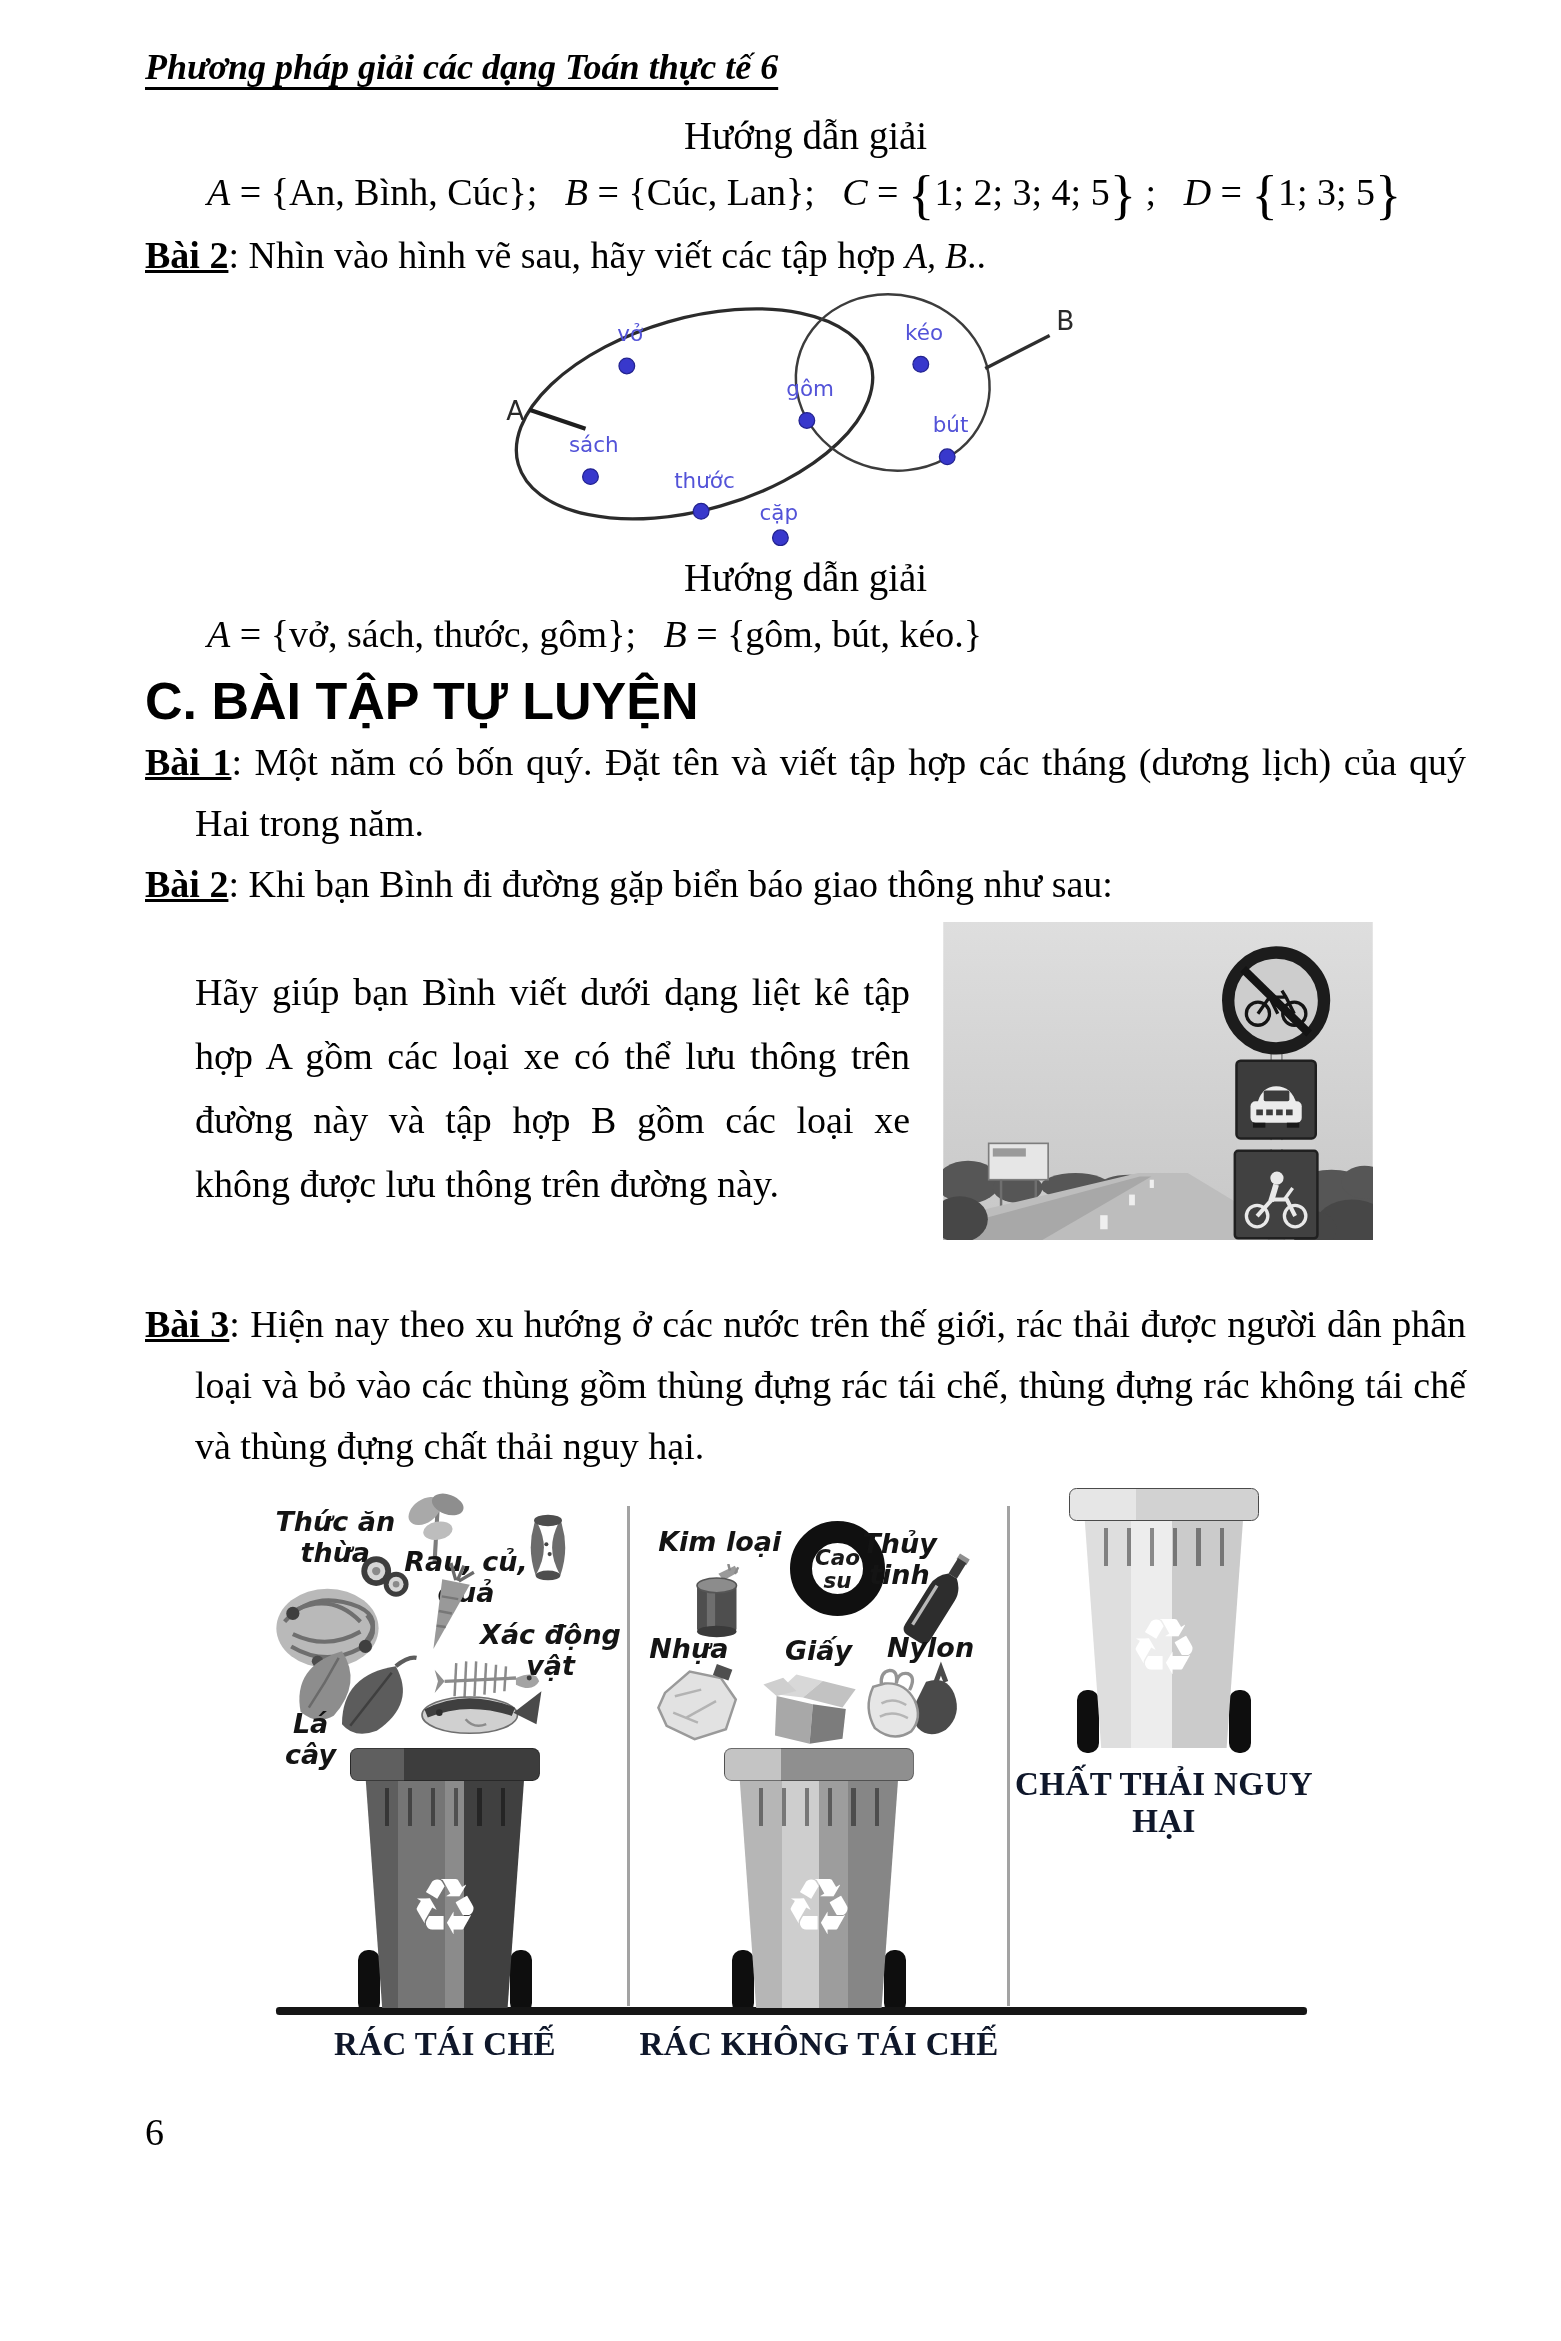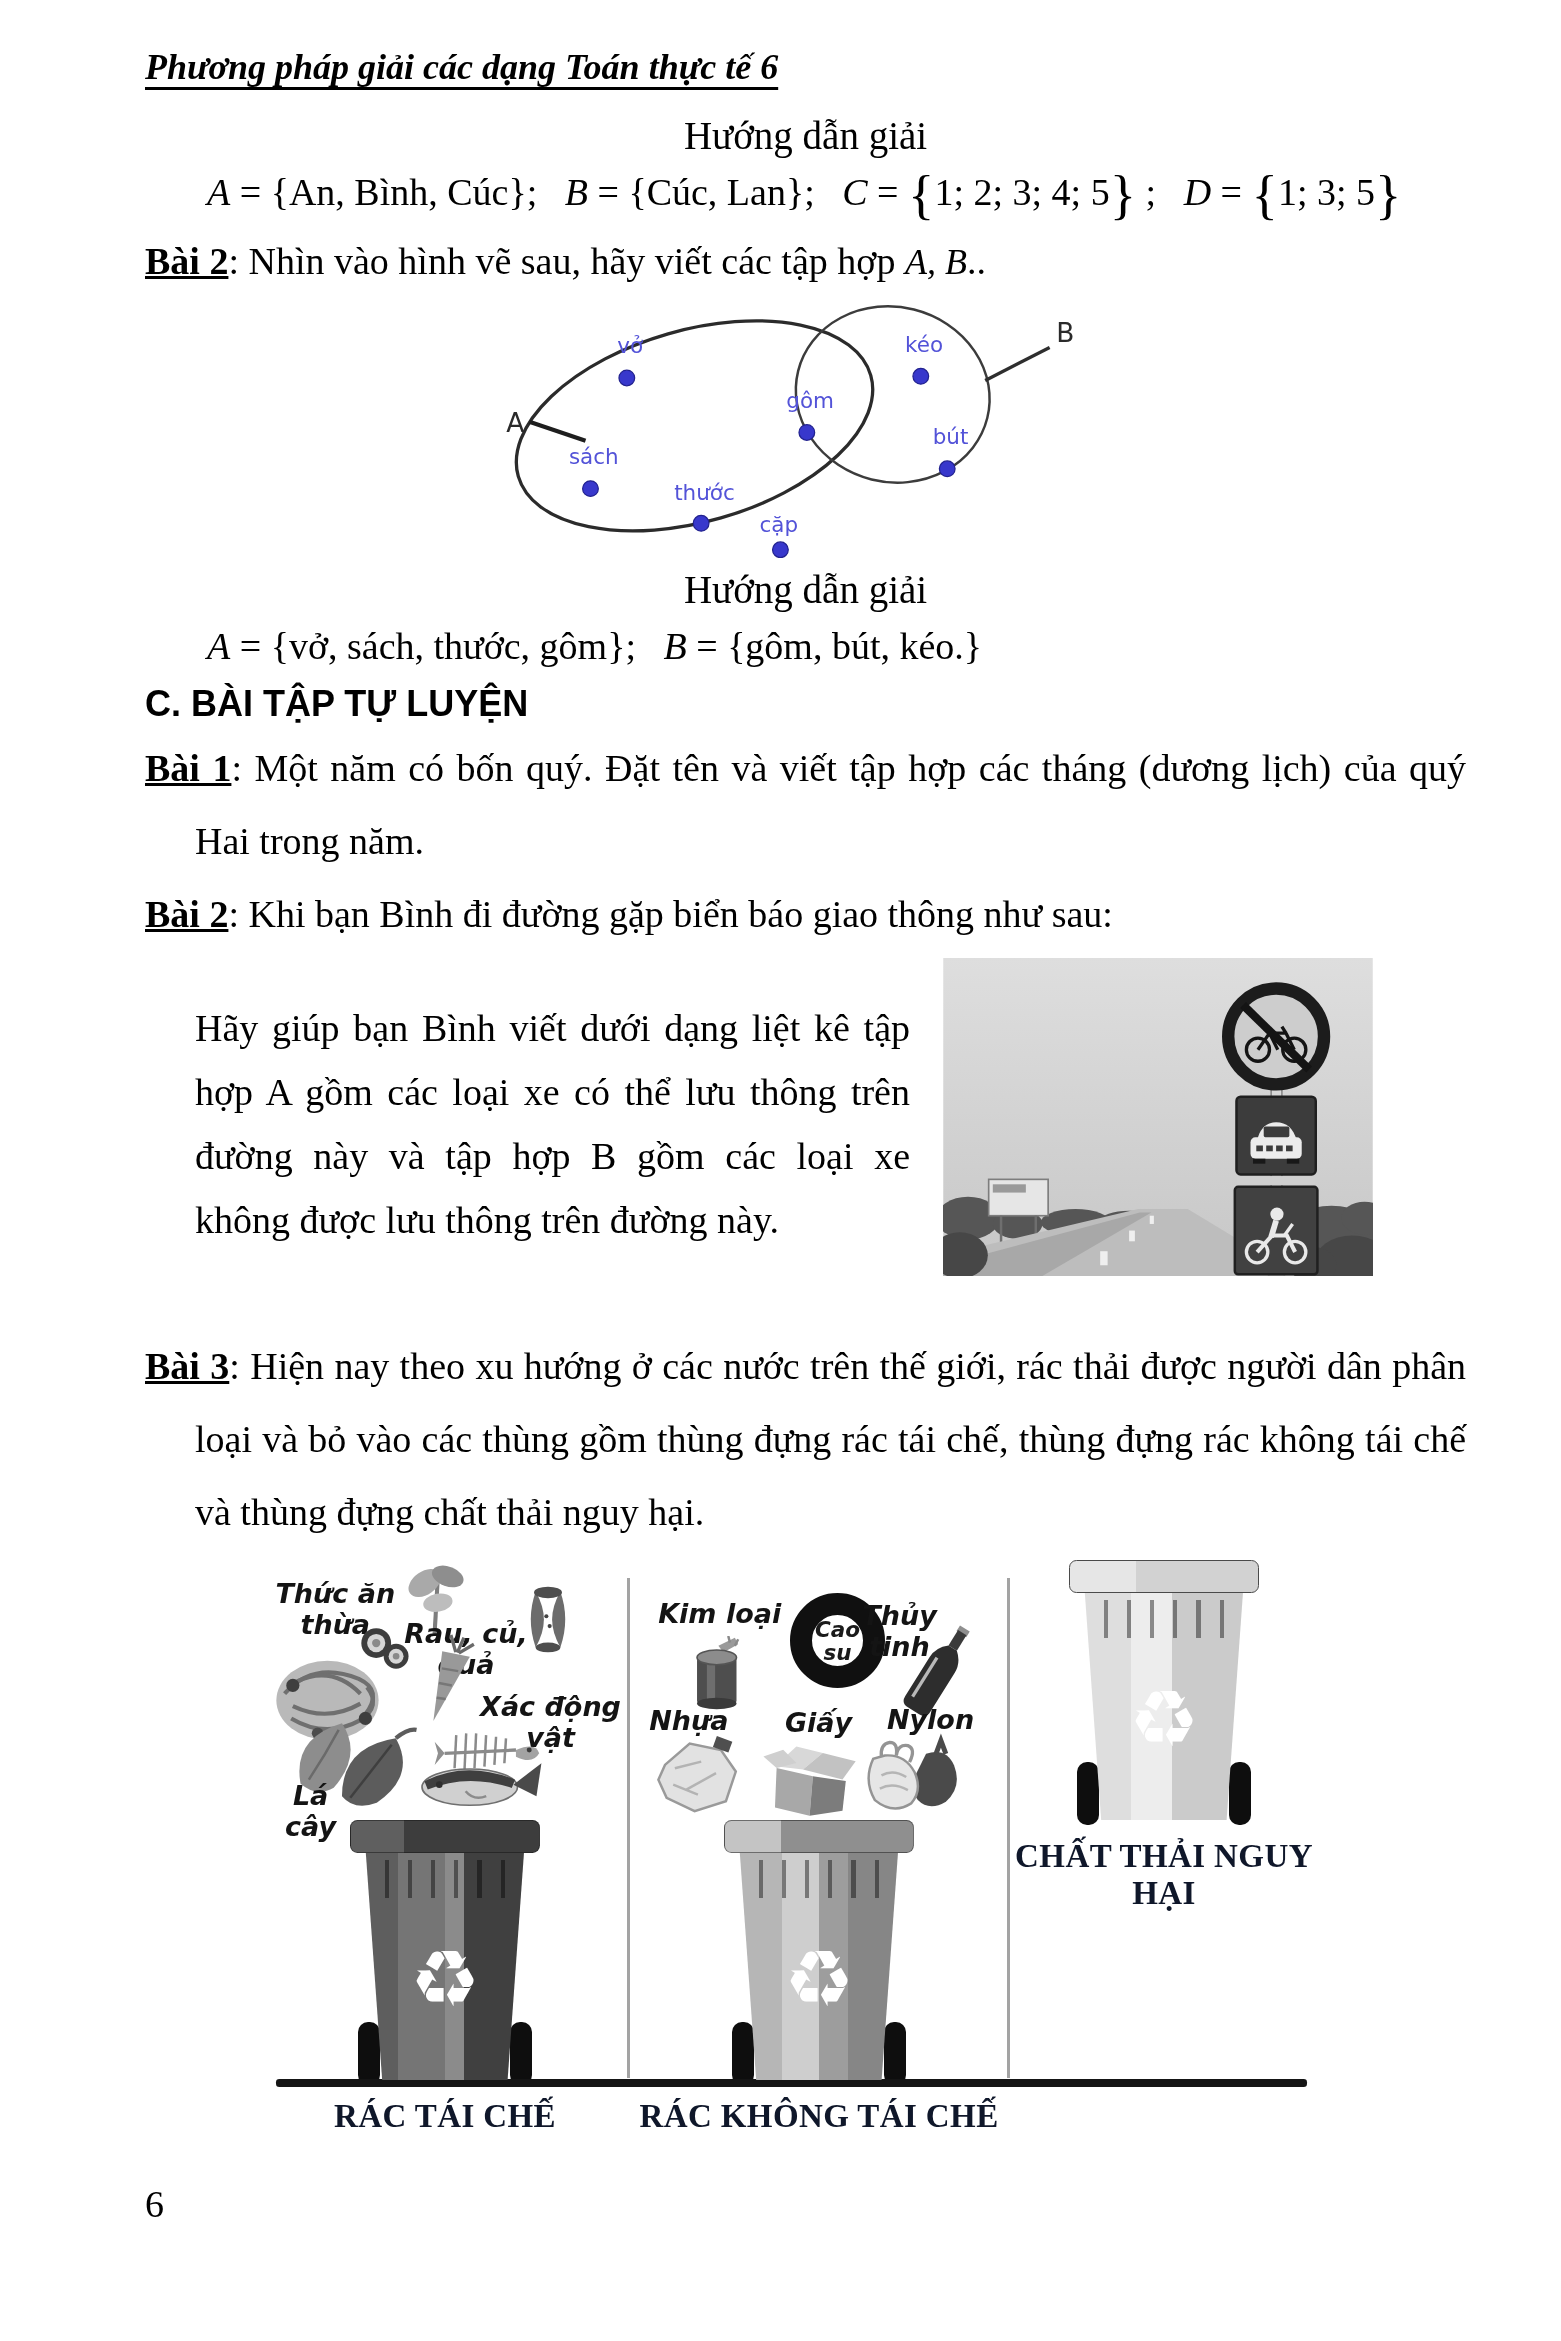--- a/index.html
+++ b/index.html
@@ -19,30 +19,30 @@
   
   .hdg { text-align:center; font-size:39px; font-weight:normal; margin:0 0 11.6px 0; }
 
   
   .mathline { font-size:38px; margin:0 0 11.6px 62px; white-space:nowrap; }
   .mvar  { font-style:italic; }
   .gap   { margin-left:18px; }
   .bigbrace { font-size:55px; font-weight:400; vertical-align:-8.3px; line-height:0; }
 
   
-  .ex { font-size:38px; line-height:73px; margin:0; }
+  .ex { font-size:38px; line-height:61px; margin:0; }
   .exlabel { font-weight:bold; text-decoration:underline; text-decoration-thickness:2.5px; }
   .hang { padding-left:50px; text-indent:-50px; text-align:justify; }
   .imath { font-style:italic; font-size:36px; }
 
   
   .venn-wrap { margin:3.3px 0 5px 343px; }
 
   
-  .c-heading { font-family:"Liberation Sans", sans-serif; font-size:36px; font-weight:bold; margin:15px 0 7px 0; }
+  .c-heading { font-family:"Liberation Sans", sans-serif; font-size:52px; font-weight:bold; margin:15px 0 1px 0; }
 
   .bai1 { margin-top:0; }
 
   
   .b2row { display:flex; margin-top:6.6px; }
   .b2row .para { width:715px; margin-left:50px; text-align:justify; font-size:38px; line-height:64px; }
   .photo { margin-left:33px; flex:0 0 auto; }
 
   .bai3 { margin-top:40px; }
 

